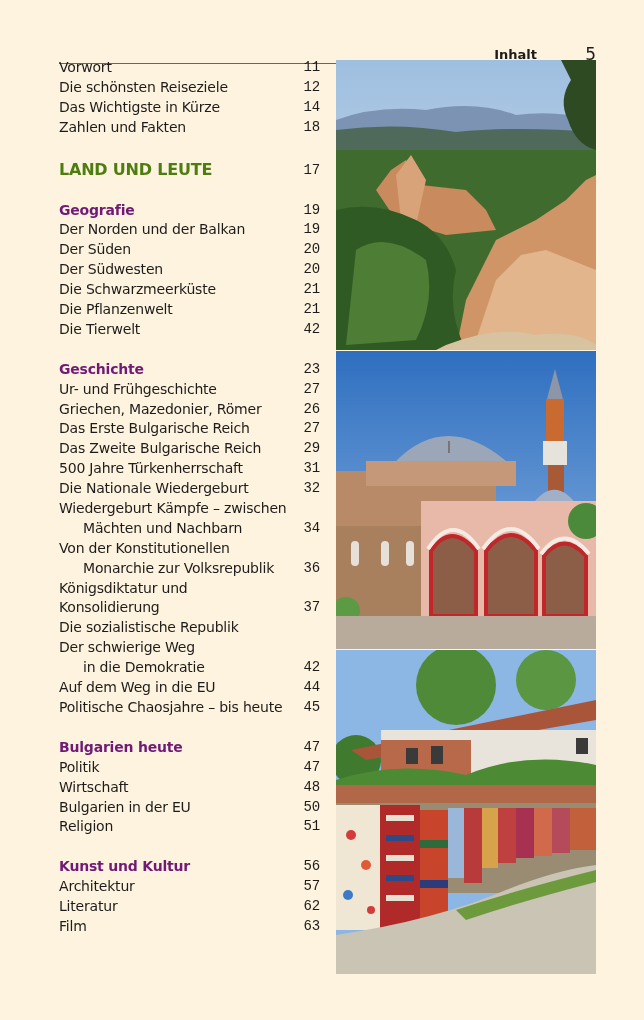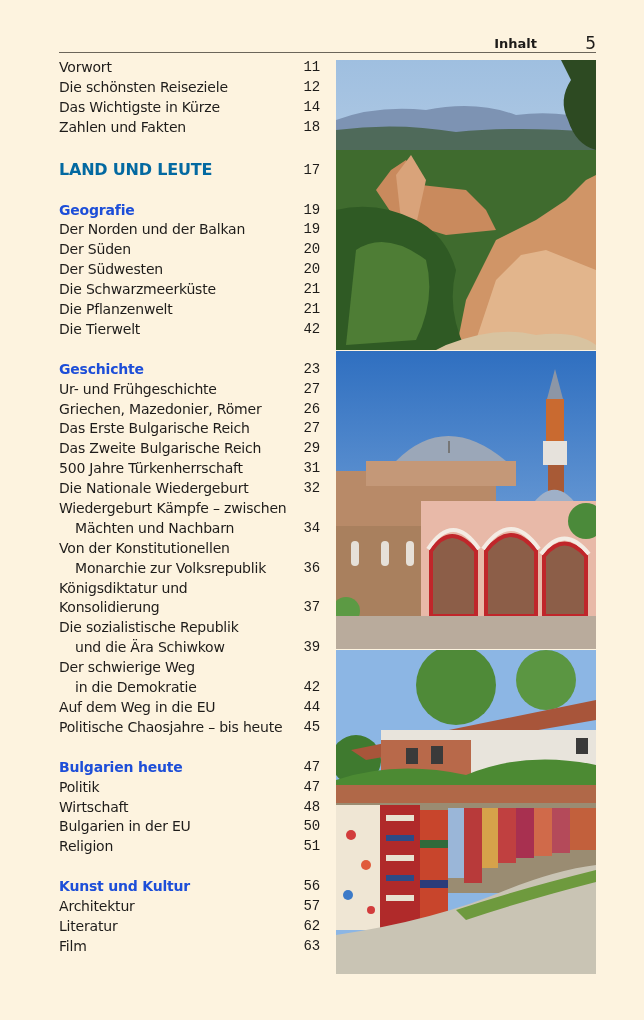--- a/index.html
+++ b/index.html
@@ -5,44 +5,44 @@
   html, body { margin: 0; padding: 0; }
   body {
     width: 644px; height: 1020px;
     background: #fdf3df;
     position: relative;
     overflow: hidden;
     font-family: "DejaVu Sans", sans-serif;
     color: #1e1c1a;
   }
   .header {
-    position: absolute; left: 59px; top: 32px; width: 537px; height: 20px;
+    position: absolute; left: 59px; top: 43px; width: 537px; height: 20px;
     border-bottom: 1px solid #6b655a;
     text-align: center;
   }
   .header .section {
     position: absolute; right: 59px; top: 4px;
     font-size: 13px; font-weight: bold; color: #1e1c1a;
   }
   .header .pagenum {
     position: absolute; right: 0px; top: 1px;
     font-size: 17px; color: #1e1c1a;
   }
   .toc {
     position: absolute; left: 59px; top: 58px; width: 261px; text-align: center;
   }
   .row {
     position: relative; height: 19.9px; line-height: 19.9px;
     font-size: 14px; letter-spacing: -0.2px; white-space: nowrap;
   }
   .row .t { position: absolute; left: 0; }
-  .row .t.indent { left: 16px; }
+  .row .t.indent { left: 24px; }
   .row .p { position: absolute; right: 0; font-family: Liberation Mono, monospace; }
-  .row.sub .t { color: #1d4ed8; font-weight: bold; }
-  .row.part .t { color: #0369a1; font-weight: bold; font-size: 16px; }
+  .row.sub .t { color: #701a75; font-weight: bold; }
+  .row.part .t { color: #4d7c0f; font-weight: bold; font-size: 16px; }
   .row.part { height: 22px; line-height: 22px; }
   .gap { height: 20px; }
   .gap-lg { height: 21px; }
 
   .photo { position: absolute; left: 336px; width: 260px; overflow: hidden; }
   .photo svg { display: block; width: 100%; height: 100%; }
   .p1 { top: 60px; height: 290px; }
   .p2 { top: 351px; height: 298px; }
   .p3 { top: 650px; height: 324px; }
 </style>
@@ -155,24 +155,20 @@
     </div>
   <div class="row">
       <span class="t">Königsdiktatur und</span>
     </div>
   <div class="row">
       <span class="t">Konsolidierung</span>
       <span class="p">37</span>
     </div>
   <div class="row">
       <span class="t">Die sozialistische Republik</span>
-    </div>
-  <div class="row">
-      <span class="t indent">und die Ära Schiwkow</span>
-      <span class="p">39</span>
     </div>
   <div class="row">
       <span class="t">Der schwierige Weg</span>
     </div>
   <div class="row">
       <span class="t indent">in die Demokratie</span>
       <span class="p">42</span>
     </div>
   <div class="row">
       <span class="t">Auf dem Weg in die EU</span>

